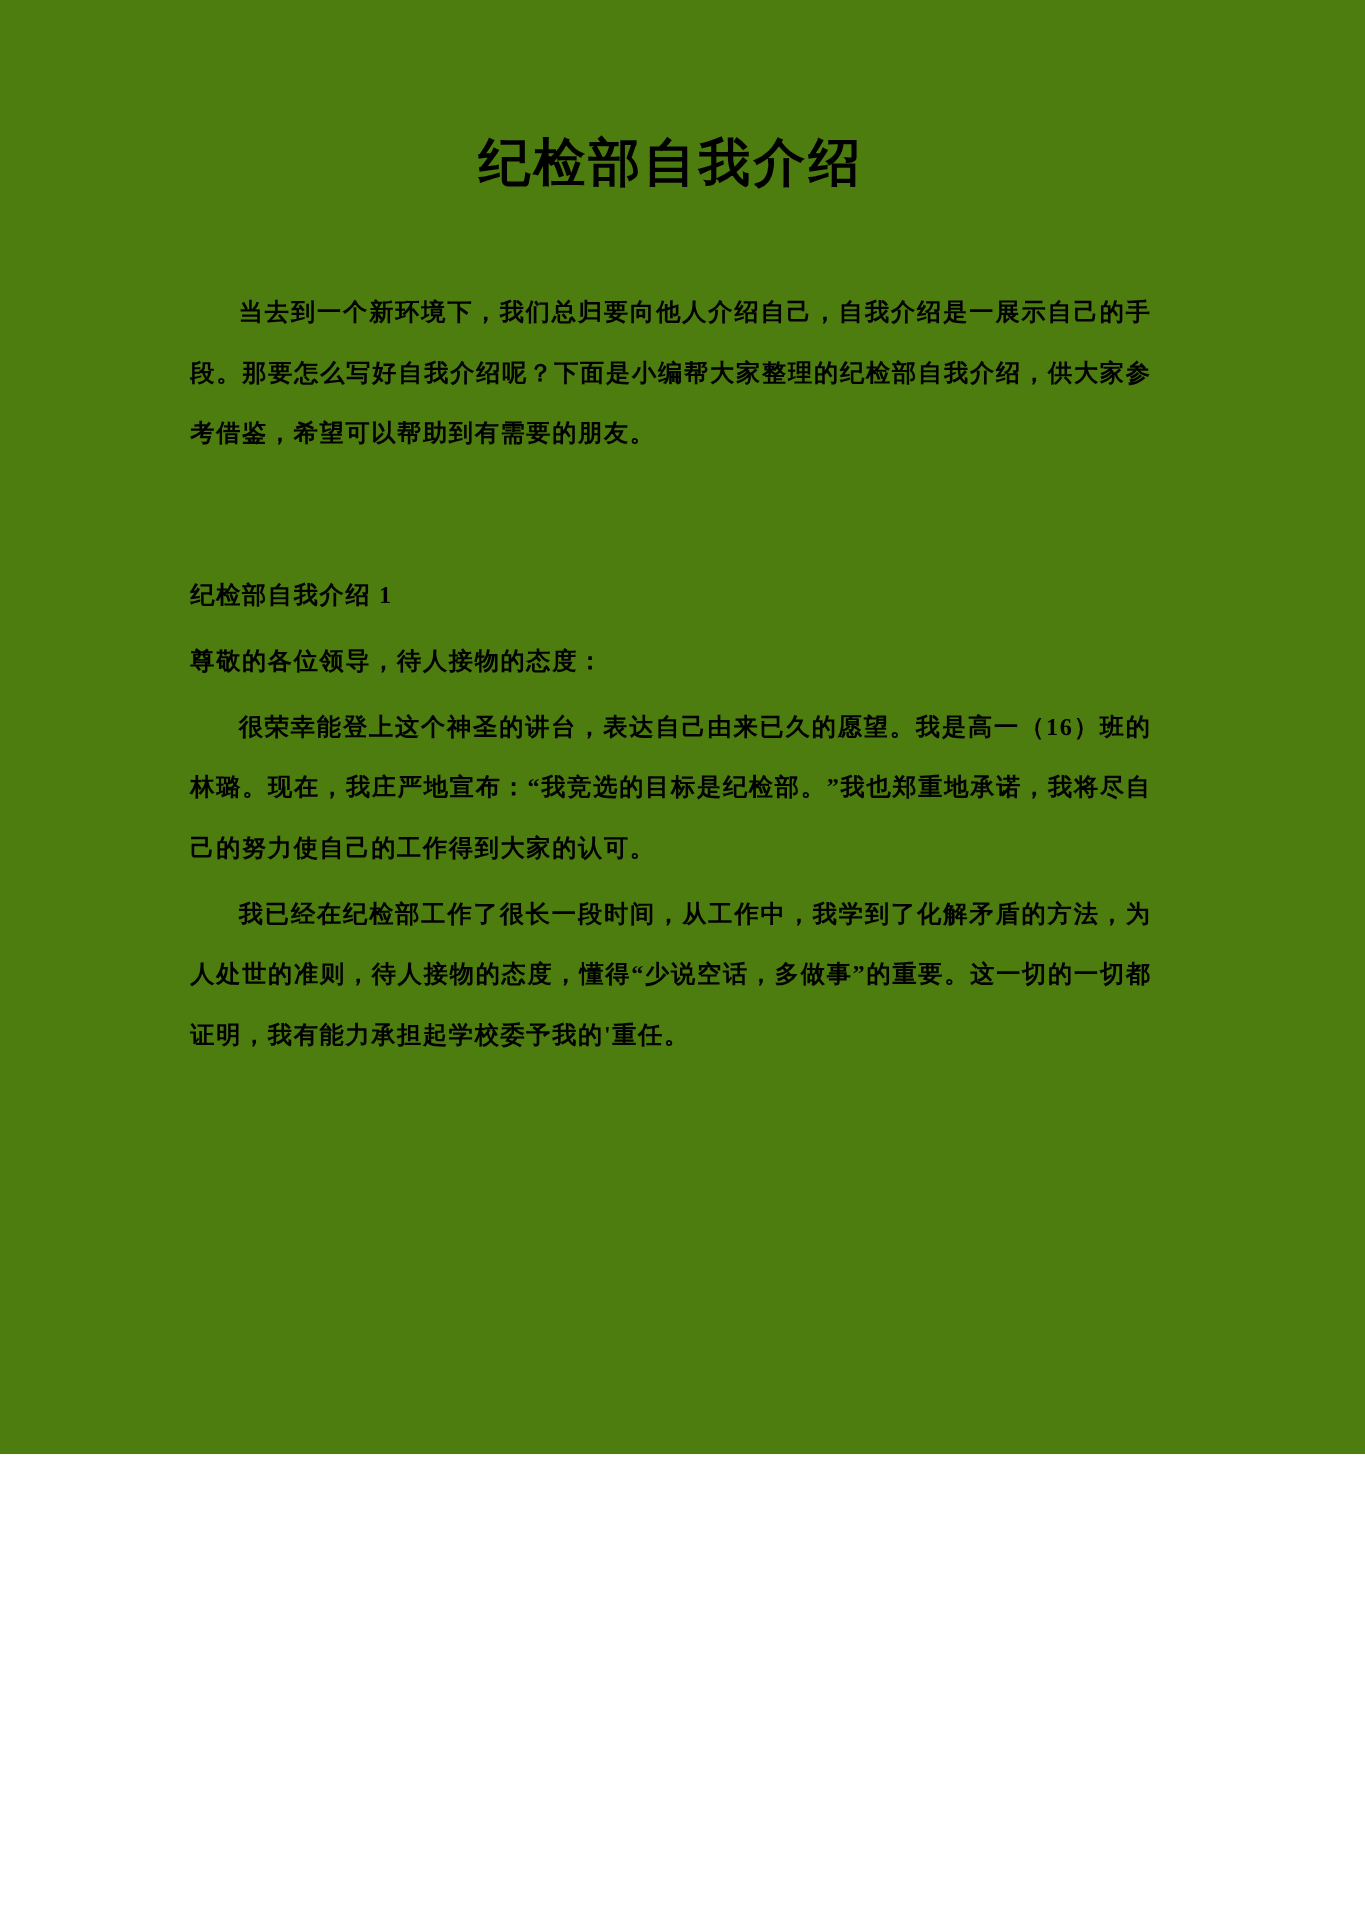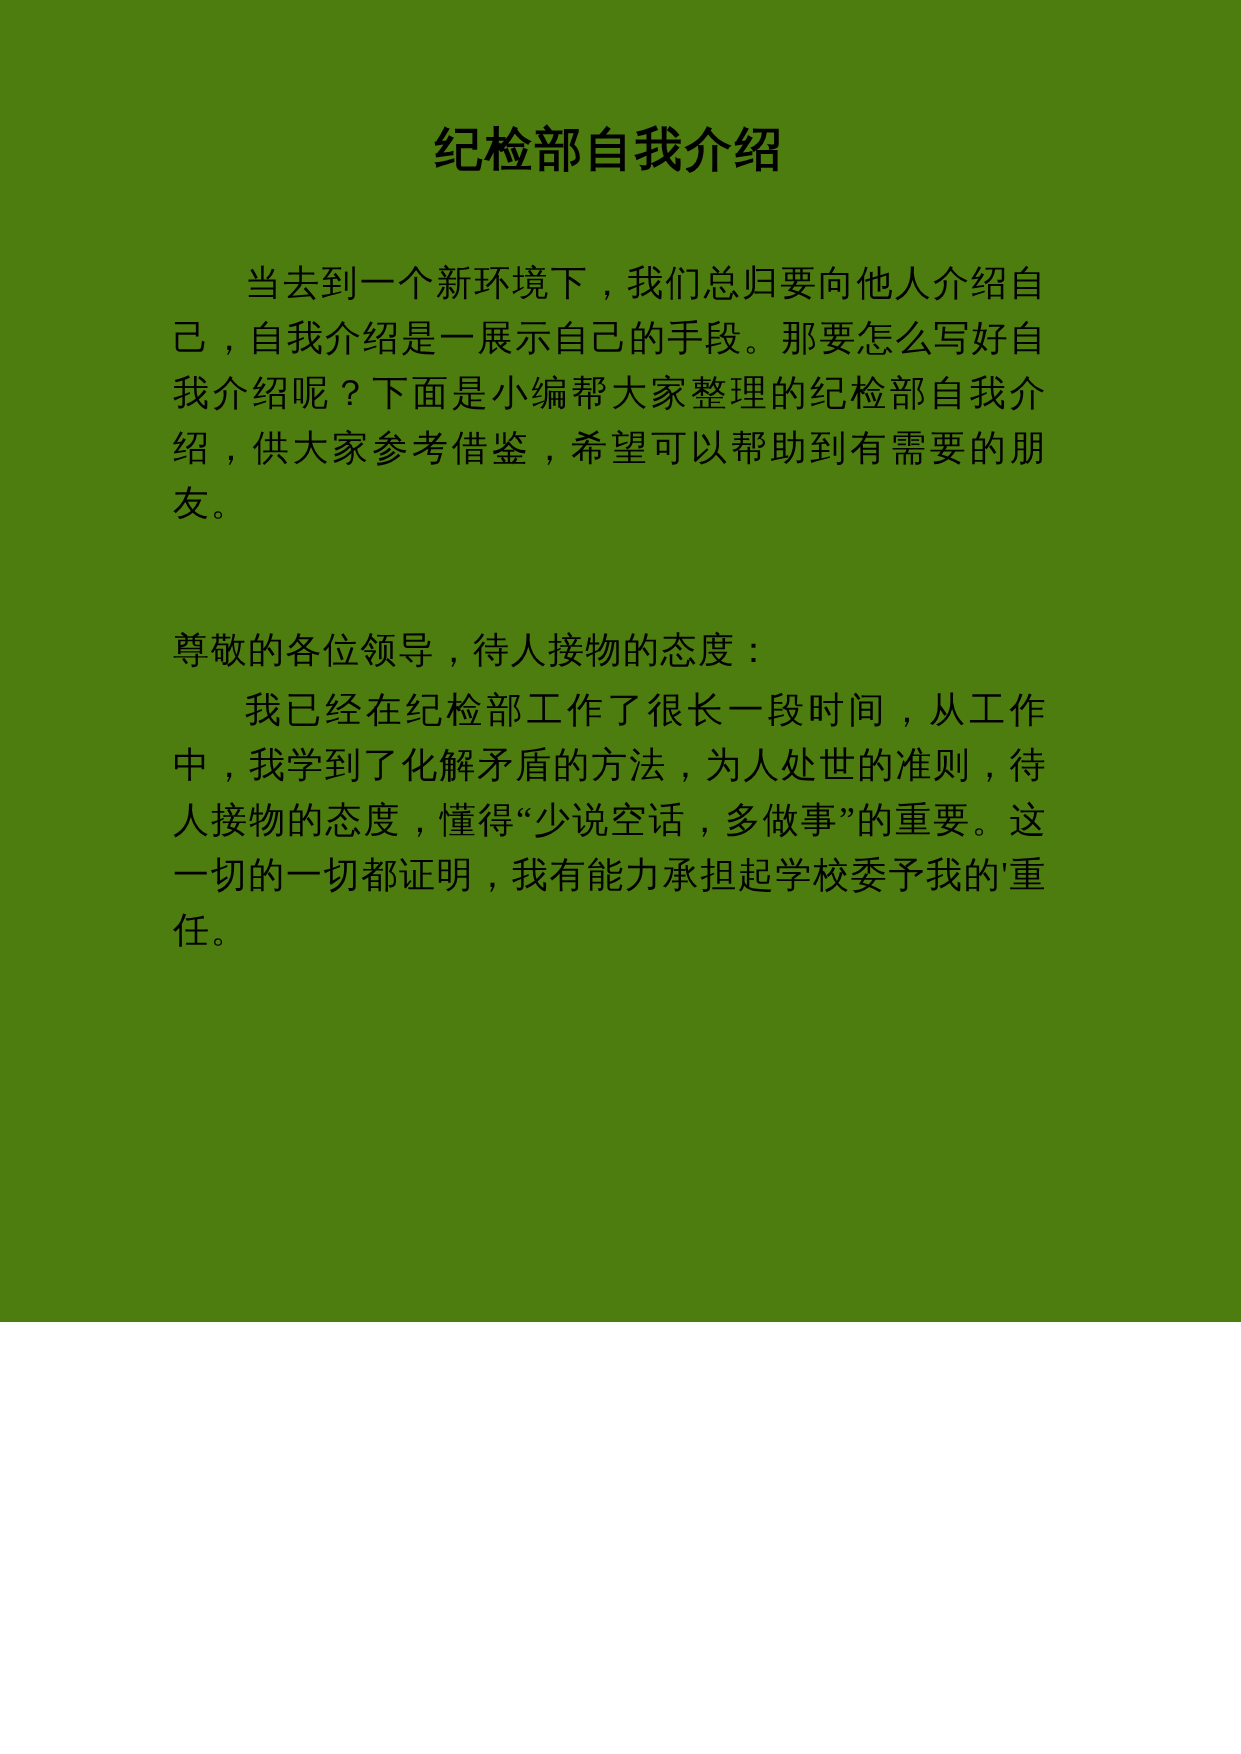--- a/index.html
+++ b/index.html
@@ -21,47 +21,50 @@
   }
   .doc-title {
     margin: 0 0 76px 0;
     text-align: center;
     font-size: 47px;
     line-height: 62px;
     font-weight: bold;
     letter-spacing: 3px;
   }
   .body-text {
-    font-size: 36px;
+    font-size: 22px;
     line-height: 55px;
     letter-spacing: 1.5px;
     text-align: justify;
     text-justify: inter-ideograph;
+    font-weight: bold;
   }
   .body-text p {
     margin: 0 0 5px 0;
   }
   .indent {
     text-indent: 2em;
   }
   .intro {
     margin-bottom: 92px !important;
   }
 </style>
 </head>
 <body>
 
 <div class="page">
   <h1 class="doc-title">纪检部自我介绍</h1>
 
   <div class="body-text">
     <p class="indent intro">当去到一个新环境下，我们总归要向他人介绍自己，自我介绍是一展示自己的手段。那要怎么写好自我介绍呢？下面是小编帮大家整理的纪检部自我介绍，供大家参考借鉴，希望可以帮助到有需要的朋友。</p>
 
+    <p>纪检部自我介绍 1</p>
 
     <p>尊敬的各位领导，待人接物的态度：</p>
 
 
+    <p class="indent">很荣幸能登上这个神圣的讲台，表达自己由来已久的愿望。我是高一（16）班的林璐。现在，我庄严地宣布：“我竞选的目标是纪检部。”我也郑重地承诺，我将尽自己的努力使自己的工作得到大家的认可。</p>
 
     <p class="indent">我已经在纪检部工作了很长一段时间，从工作中，我学到了化解矛盾的方法，为人处世的准则，待人接物的态度，懂得“少说空话，多做事”的重要。这一切的一切都证明，我有能力承担起学校委予我的'重任。</p>
 
 
   </div>
 </div>
 
 </body></html>

